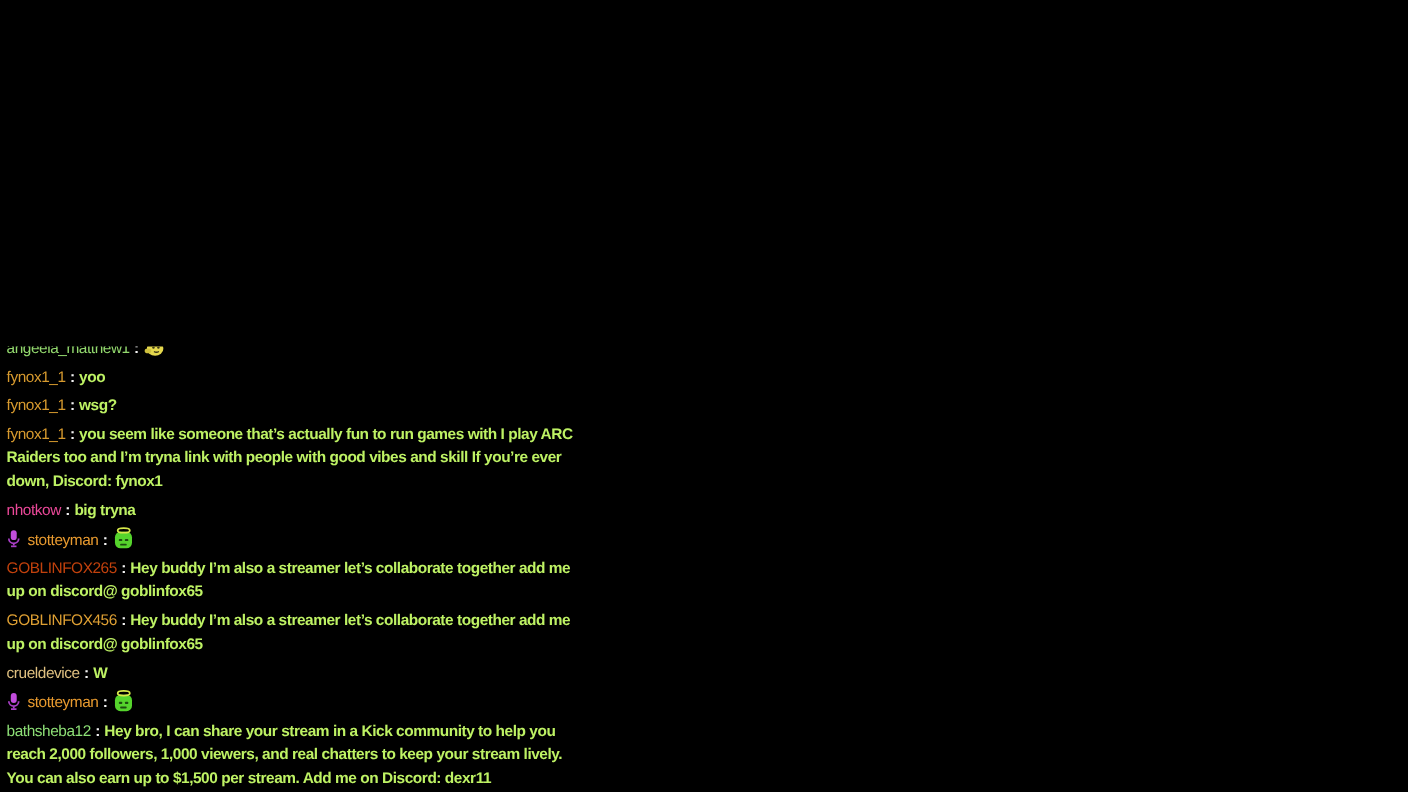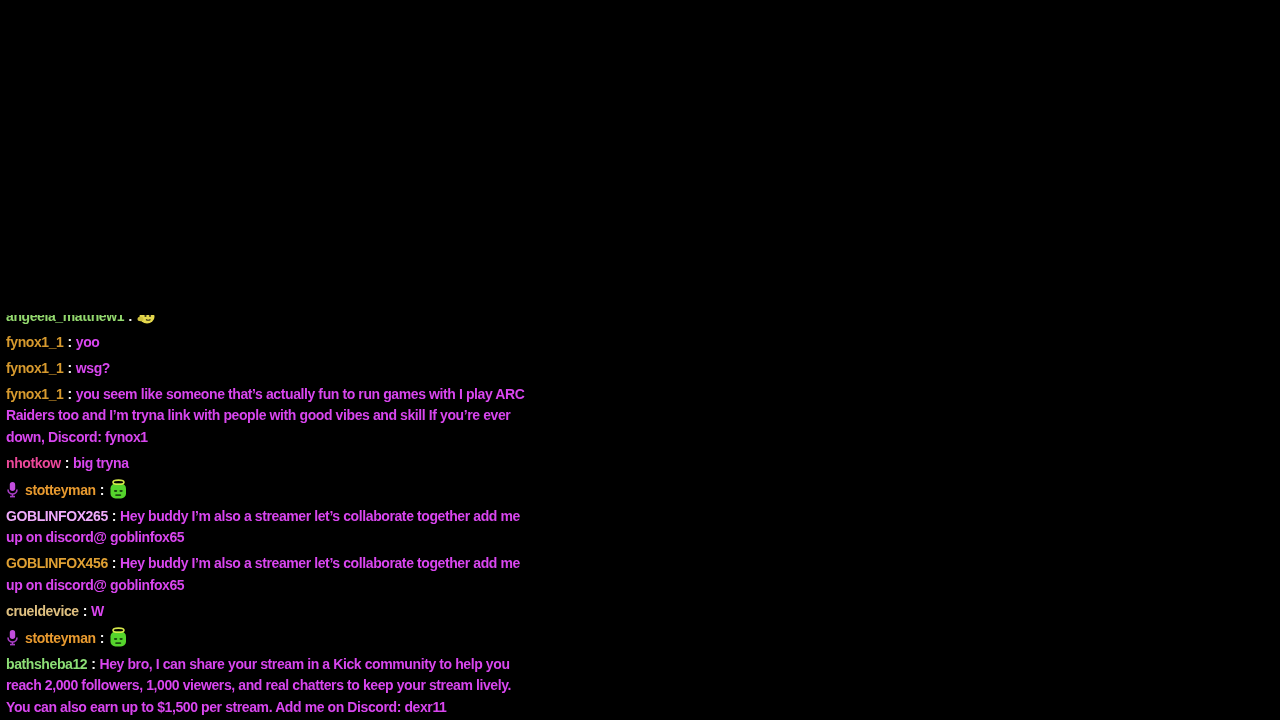--- a/index.html
+++ b/index.html
@@ -34,23 +34,23 @@
   .msg {
     font-size: 14px;
     font-weight: bold;
     letter-spacing: -0.4px;
     line-height: 21.5px;
     color: #f4f4f4;
     margin-bottom: 4.5px;
     word-wrap: break-word;
   }
   .msg:last-child { margin-bottom: 0; }
-  .uname { font-weight: bold; }
+  .uname { font-weight: normal; }
   .sep { color: #f4f4f4; margin: 0 4px; }
-  .text { color: #d946ef; margin-top: 15px; }
+  .text { color: #bef264; margin-top: 15px; }
   .badge {
     display: inline-block;
     width: 13px;
     height: 17px;
     margin-right: 6px;
     vertical-align: -3px;
   }
   .emote {
     display: inline-block;
     width: 20px;
@@ -104,21 +104,21 @@
           </svg></span><span class="uname" style="color: rgb(232, 154, 47);">stotteyman</span><span class="sep">:</span><span class="emote"><svg width="20" height="21" viewBox="0 0 20 21">
             <rect x="2.5" y="4.5" width="15.5" height="15" rx="5" fill="#55d42c"></rect>
             <ellipse cx="10.5" cy="3.2" rx="5.5" ry="2.1" fill="none" stroke="#d6e84a" stroke-width="1.6"></ellipse>
             <rect x="6" y="11" width="3.2" height="1.9" rx="0.8" fill="#1c4d10"></rect>
             <rect x="11.5" y="11" width="3.2" height="1.9" rx="0.8" fill="#1c4d10"></rect>
             <rect x="7.2" y="15.3" width="6" height="1.7" rx="0.8" fill="#1c4d10"></rect>
           </svg></span>
     </div>
 
     <div class="msg">
-      <span class="uname" style="color: #f0abfc;">GOBLINFOX265</span><span class="sep">:</span><span class="text">Hey buddy I’m also a streamer let’s collaborate together add me up on discord@ goblinfox65</span>
+      <span class="uname" style="color: #c2410c;">GOBLINFOX265</span><span class="sep">:</span><span class="text">Hey buddy I’m also a streamer let’s collaborate together add me up on discord@ goblinfox65</span>
     </div>
 
     <div class="msg">
       <span class="uname" style="color: rgb(223, 160, 51); text-align: center;">GOBLINFOX456</span><span class="sep">:</span><span class="text">Hey buddy I’m also a streamer let’s collaborate together add me up on discord@ goblinfox65</span>
     </div>
 
     <div class="msg">
       <span class="uname" style="color: rgb(223, 192, 128); margin-top: 12px;">crueldevice</span><span class="sep">:</span><span class="text">W</span>
     </div>
 

